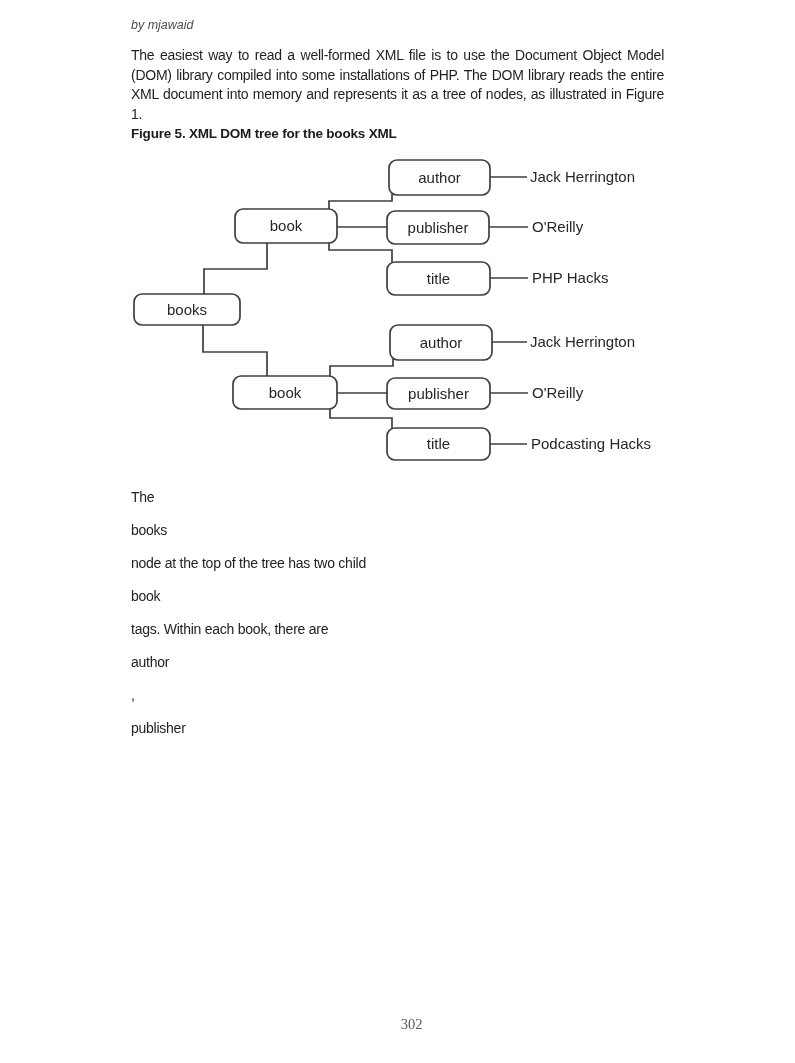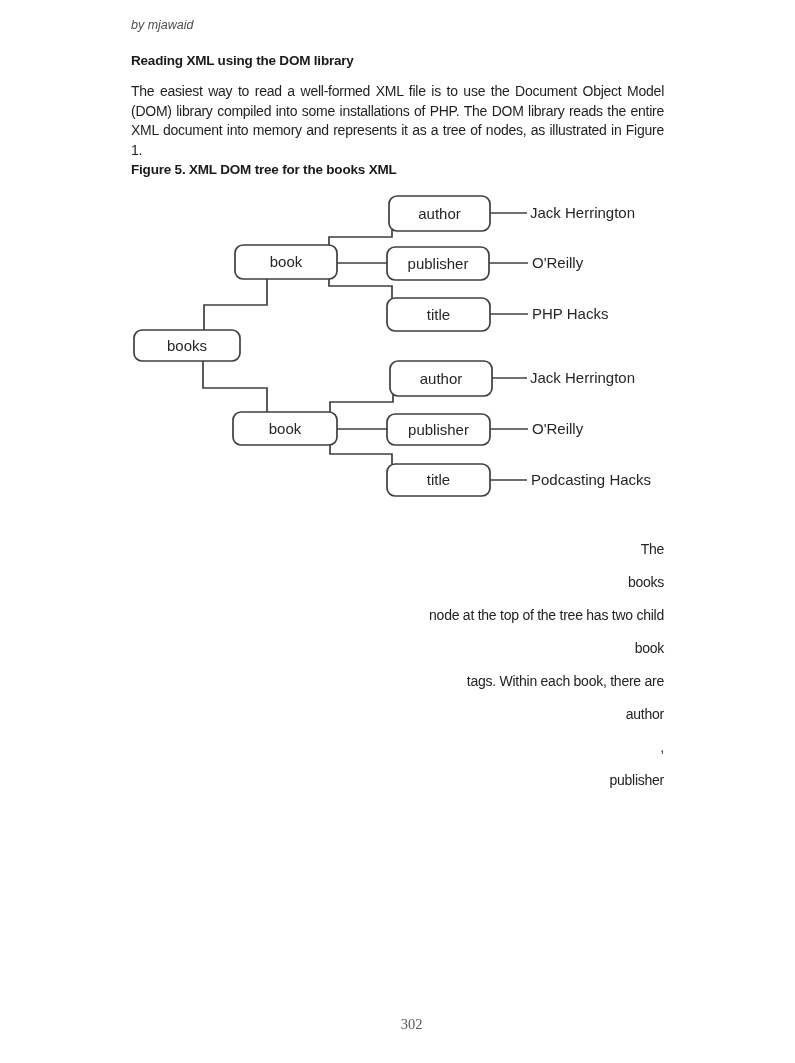--- a/index.html
+++ b/index.html
@@ -41,41 +41,39 @@
     font-size:13.5px;font-weight:700;letter-spacing:-0.2px;
     line-height:19.5px;color:#1a1a1a;
   }
   .figure-wrap{
     margin-top:10px;margin-left:-1px;
   }
   svg text{
     font-family:"Liberation Sans","DejaVu Sans",sans-serif;
   }
   .fragments{
-    margin-top:29px;
-    text-align:right;
+    margin-top:13px;
   }
   .frag{
     font-size:14px;line-height:20px;letter-spacing:-0.25px;
     color:#222222;margin-bottom:13px;
     min-height:20px;
   }
   .page-footer{
     position:absolute;left:14px;top:1016px;width:795px;
     text-align:center;
     font-family:"Liberation Serif","DejaVu Serif",serif;
     font-size:14.5px;color:var(--footer);
   }
 </style>
 </head>
 <body>
 
 <div class="content">
   <div class="byline">by mjawaid</div>
-  <h2 class="section-heading">Reading XML using the DOM library</h2>
   <p class="body-paragraph">The easiest way to read a well-formed XML file is to use the Document Object Model (DOM) library compiled into some installations of PHP. The DOM library reads the entire XML document into memory and represents it as a tree of nodes, as illustrated in Figure 1.</p>
   <div class="figure-caption">Figure 5. XML DOM tree for the books XML</div>
   <div class="figure-wrap">
     <svg id="dom-tree" width="545" height="316" viewBox="0 0 545 316">
         <polyline points="199,72 199,47 262,47 262,40" fill="none" stroke="#3f3f3f" stroke-width="1.7"></polyline>
         <polyline points="207,73 257,73" fill="none" stroke="#3f3f3f" stroke-width="1.7"></polyline>
         <polyline points="199,72 199,96 262,96 262,108" fill="none" stroke="#3f3f3f" stroke-width="1.7"></polyline>
         <polyline points="137,89 137,115 74,115 74,140" fill="none" stroke="#3f3f3f" stroke-width="1.7"></polyline>
         <polyline points="73,171 73,198 137,198 137,222" fill="none" stroke="#3f3f3f" stroke-width="1.7"></polyline>
         <polyline points="200,238 200,212 263,212 263,205" fill="none" stroke="#3f3f3f" stroke-width="1.7"></polyline>

